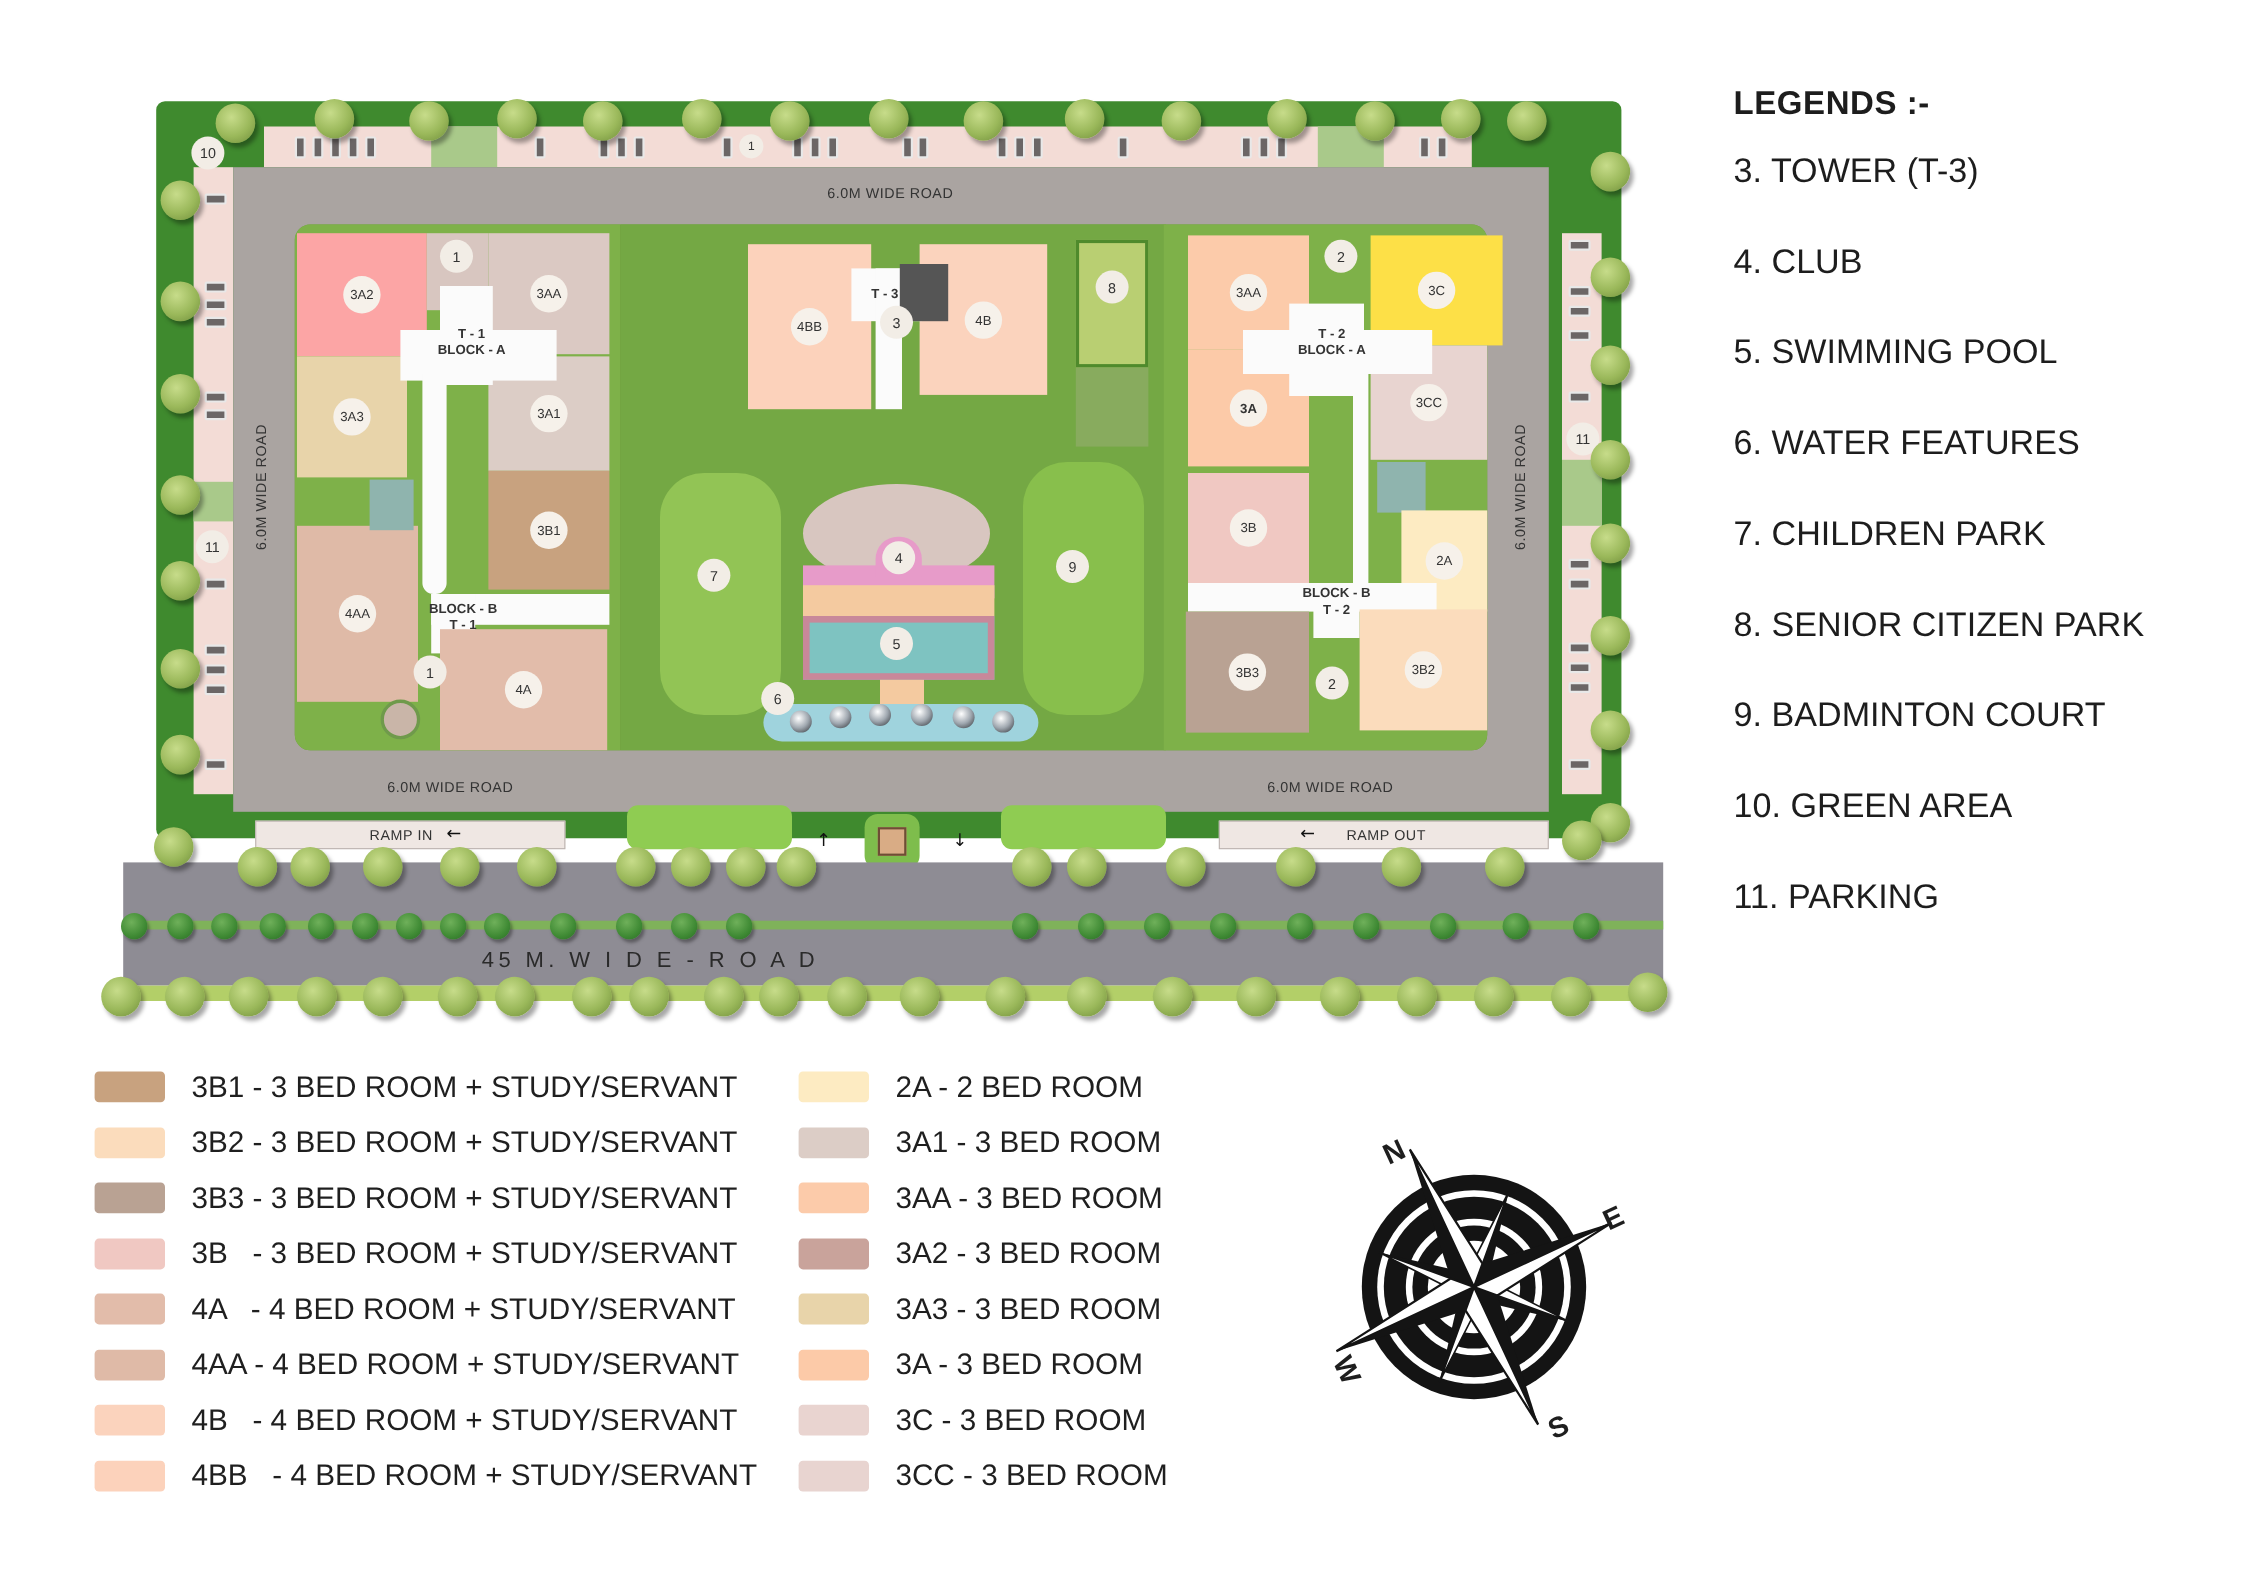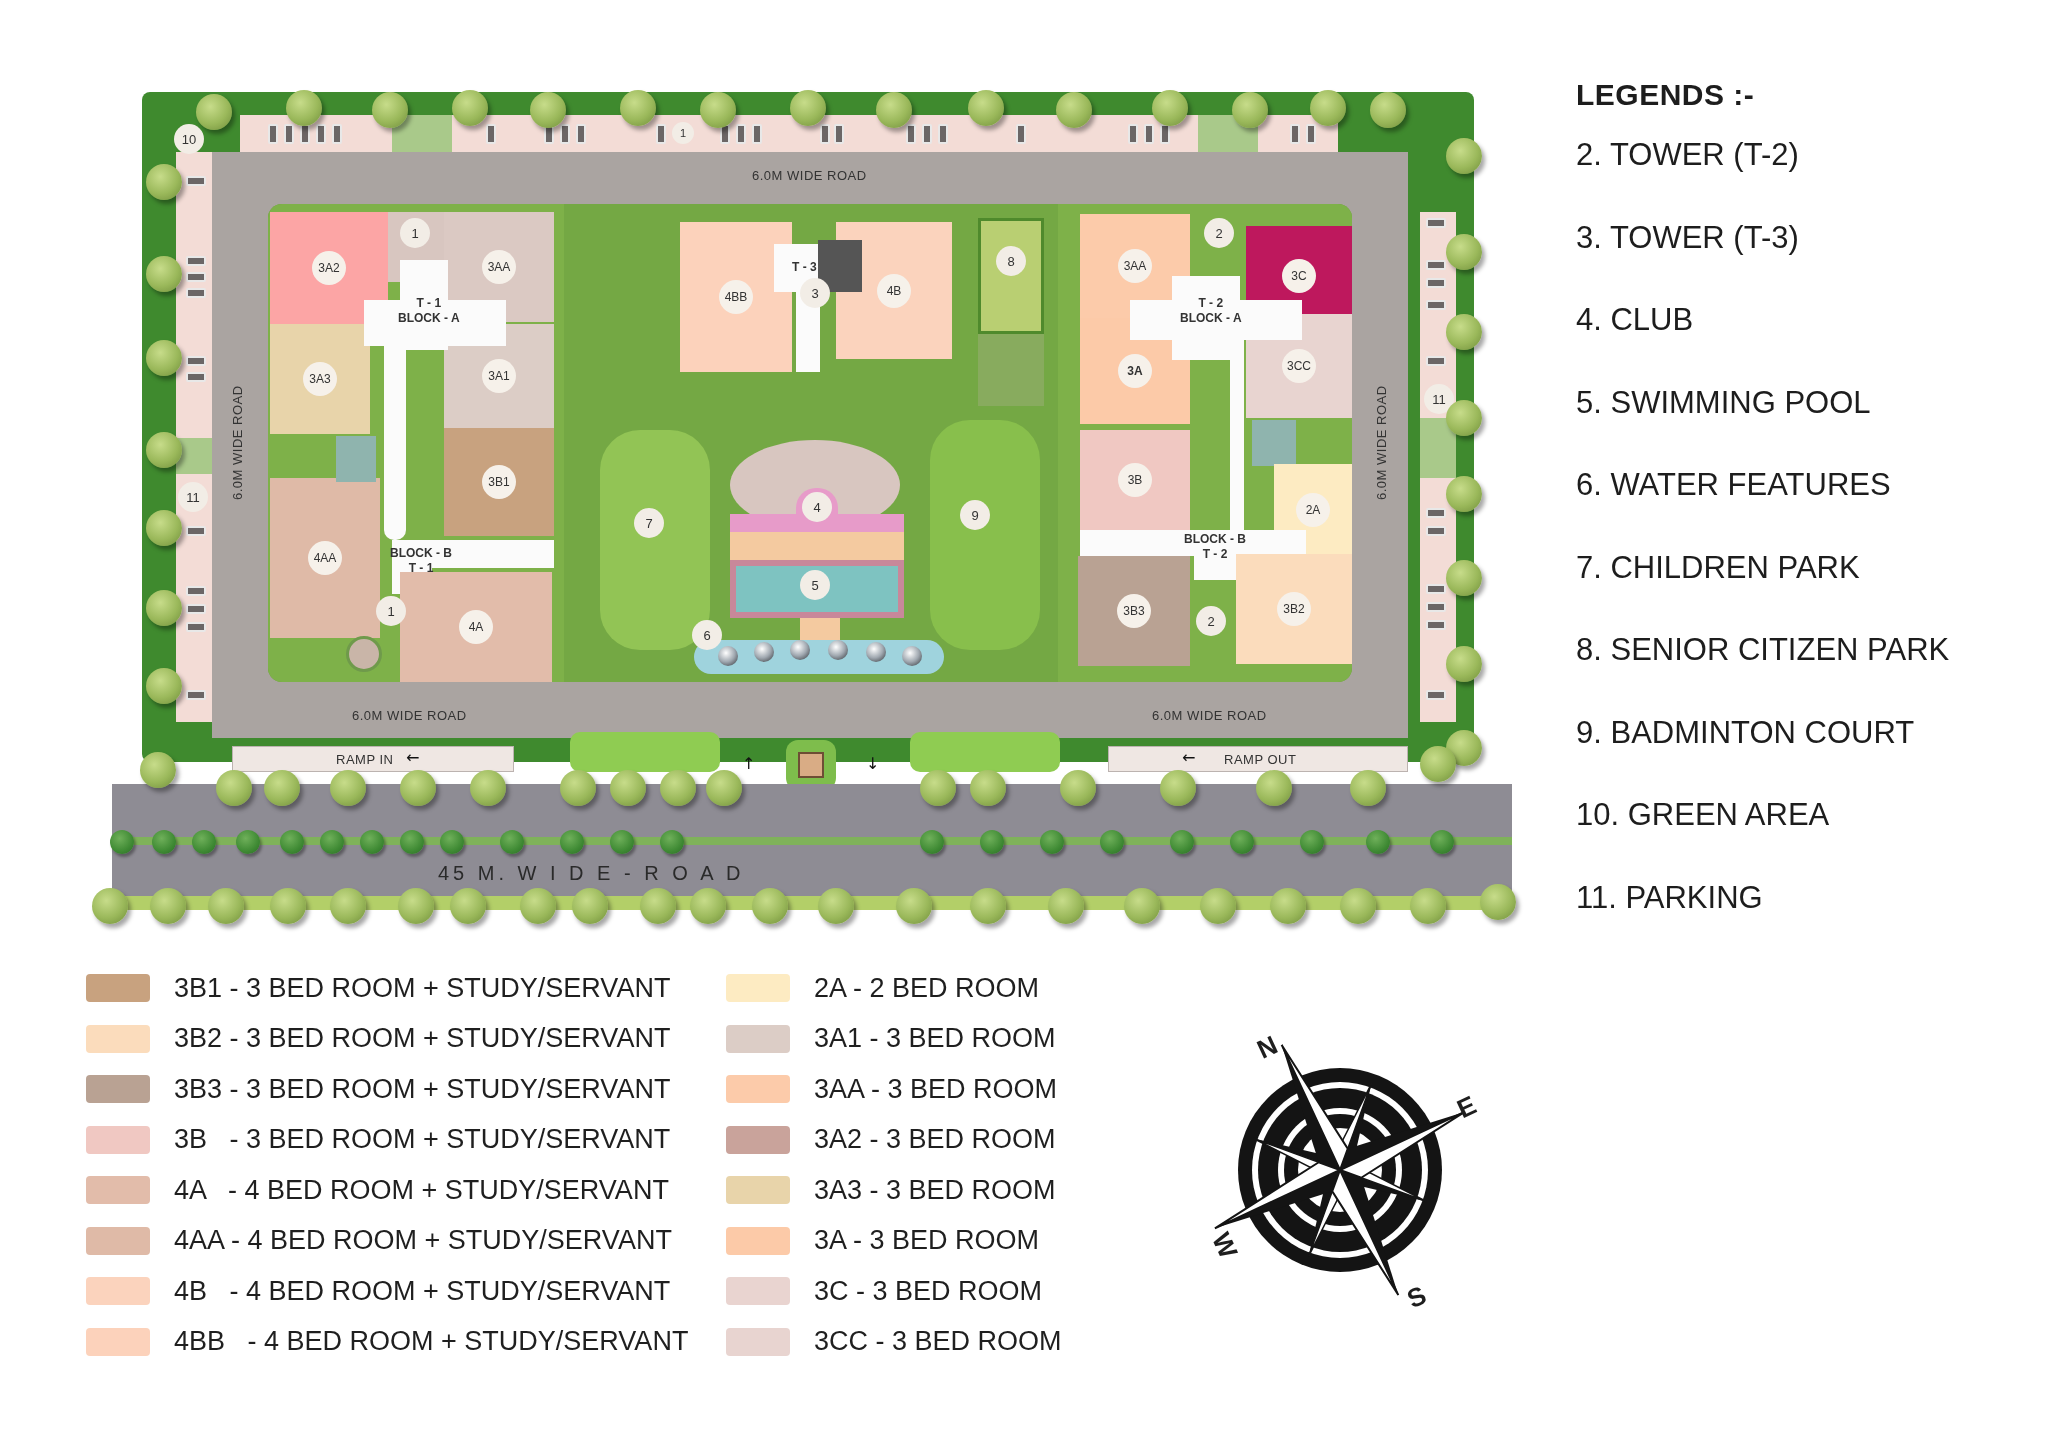--- a/index.html
+++ b/index.html
@@ -208,21 +208,21 @@
   <div class="fountain" style="left:790px;top:640px;"></div>
   <div class="fountain" style="left:828px;top:640px;"></div>
   <div class="fountain" style="left:866px;top:642px;"></div>
   <div class="fountain" style="left:902px;top:646px;"></div>
   <div class="num-tag" style="left:692px;top:620px;">6</div>
 
   <div class="abs" style="left:1058px;top:204px;width:294px;height:478px;background:#7eb149;border-radius:0 14px 14px 0;"></div>
   <div class="unit" style="left:1080px;top:214px;width:110px;height:104px;background:#fccbaa;">
       <span class="unit-tag">3AA</span>
     </div>
-  <div class="unit" style="left:1246px;top:226px;width:106px;height:100px;background:#be185d;">
+  <div class="unit" style="left:1246px;top:214px;width:120px;height:100px;background:#fde047;">
       <span class="unit-tag">3C</span>
     </div>
   <div class="num-tag" style="left:1204px;top:218px;">2</div>
   <div class="unit" style="left:1080px;top:318px;width:110px;height:106px;background:#fccaa8;font-weight:bold;">
       <span class="unit-tag">3A</span>
     </div>
   <div class="unit" style="left:1246px;top:314px;width:106px;height:104px;background:#e8d4d0;">
       <span class="unit-tag">3CC</span>
     </div>
   <div class="abs white-core" style="left:1130px;top:300px;width:172px;height:40px;"></div>
@@ -371,21 +371,20 @@
   <div class="tree" style="left:1124px;top:888px;"></div>
   <div class="tree" style="left:1200px;top:888px;"></div>
   <div class="tree" style="left:1270px;top:888px;"></div>
   <div class="tree" style="left:1340px;top:888px;"></div>
   <div class="tree" style="left:1410px;top:888px;"></div>
   <div class="tree" style="left:1480px;top:884px;"></div>
 </div>
 
 <div id="legend">
   <div class="title">LEGENDS :-</div>
-  <div class="item">2. TOWER (T-2)</div>
   <div class="item">3. TOWER (T-3)</div>
   <div class="item">4. CLUB</div>
   <div class="item">5. SWIMMING POOL</div>
   <div class="item">6. WATER FEATURES</div>
   <div class="item">7. CHILDREN PARK</div>
   <div class="item">8. SENIOR CITIZEN PARK</div>
   <div class="item">9. BADMINTON COURT</div>
   <div class="item">10. GREEN AREA</div>
   <div class="item">11. PARKING</div>
 </div>

